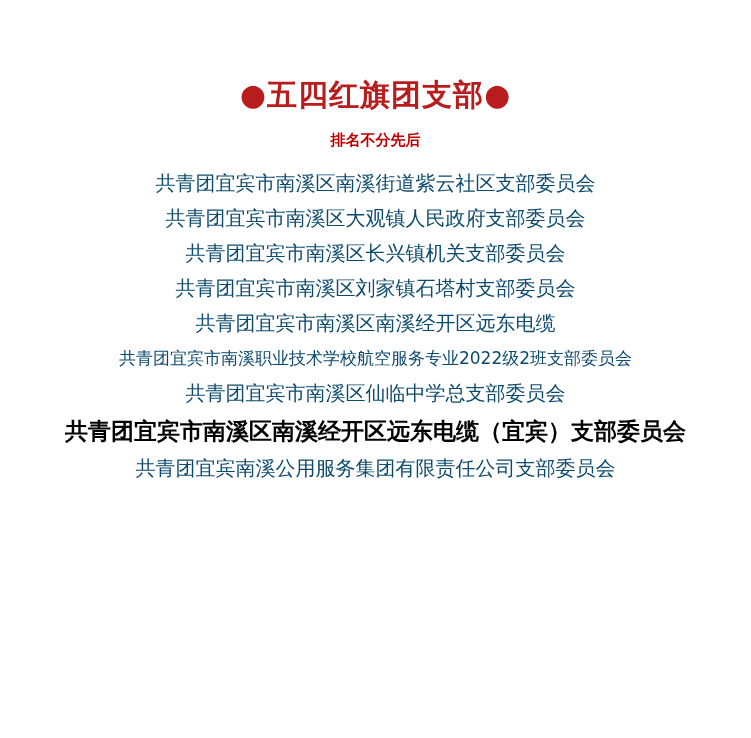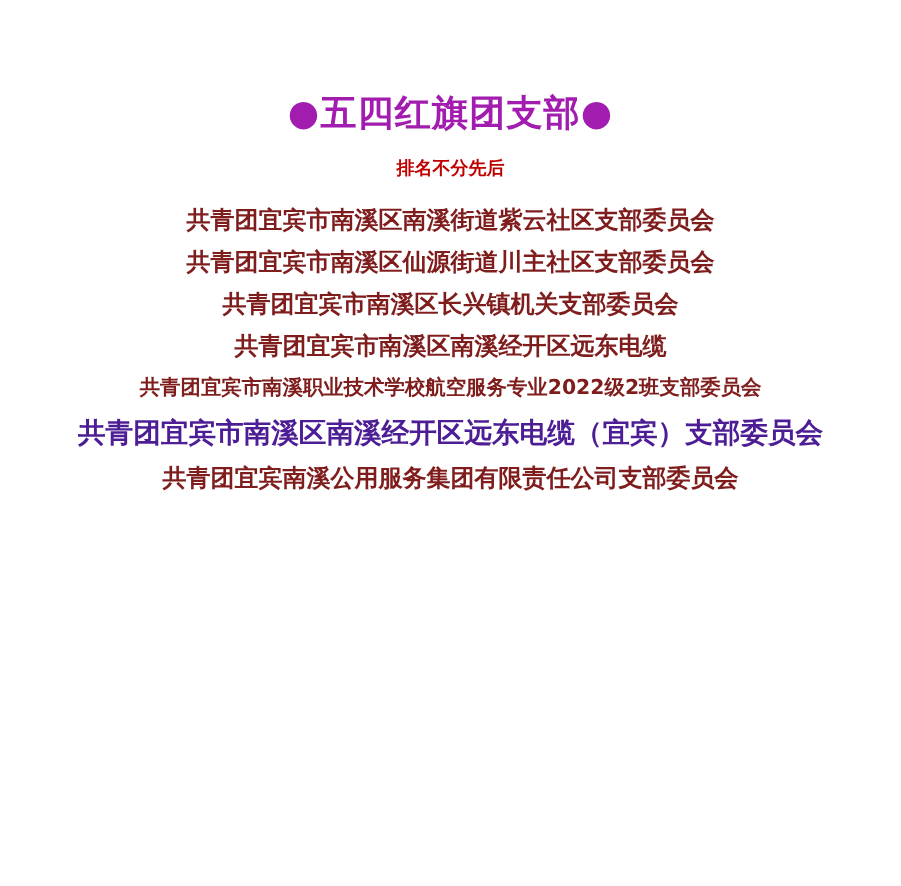--- a/index.html
+++ b/index.html
@@ -15,21 +15,21 @@
   }
   .page {
     position: relative;
     width: 751px;
     height: 738px;
     box-sizing: border-box;
     padding: 0;
   }
   .title {
     text-align: center;
-    color: #a21caf;
+    color: #b91c1c;
     font-weight: bold;
     font-size: 30px;
     letter-spacing: 1px;
     margin-top: 78px;
     line-height: 34px;
     font-family: "DejaVu Sans", "Liberation Sans", sans-serif;
   }
   .subtitle {
     text-align: center;
     color: #c00000;
@@ -37,49 +37,51 @@
     font-size: 15px;
     margin-top: 18px;
     line-height: 20px;
     font-family: "DejaVu Sans", "Liberation Sans", sans-serif;
   }
   .list {
     margin-top: 16px;
   }
   .entry {
     text-align: center;
-    color: #7f1d1d;
+    color: #0c4a6e;
     font-size: 20px;
     line-height: 35px;
-    font-weight: bold;
+    font-weight: normal;
     white-space: nowrap;
     font-family: "DejaVu Sans", "Liberation Sans", sans-serif;
   }
   .entry.highlight {
-    color: #4c1d95;
+    color: #000000;
     font-size: 23px;
     line-height: 40px;
     font-weight: bold;
   }
   .entry.small {
     font-size: 17px;
   }
 </style>
 </head>
 <body>
 
 <div class="page">
 
   <div class="title">●五四红旗团支部●</div>
 
   <div class="subtitle">排名不分先后</div>
 
   <div class="list">
     <div class="entry">共青团宜宾市南溪区南溪街道紫云社区支部委员会</div>
-    <div class="entry">共青团宜宾市南溪区仙源街道川主社区支部委员会</div>
+    <div class="entry">共青团宜宾市南溪区大观镇人民政府支部委员会</div>
     <div class="entry">共青团宜宾市南溪区长兴镇机关支部委员会</div>
+    <div class="entry">共青团宜宾市南溪区刘家镇石塔村支部委员会</div>
     <div class="entry">共青团宜宾市南溪区南溪经开区远东电缆</div>
     <div class="entry small">共青团宜宾市南溪职业技术学校航空服务专业2022级2班支部委员会</div>
+    <div class="entry">共青团宜宾市南溪区仙临中学总支部委员会</div>
     <div class="entry highlight">共青团宜宾市南溪区南溪经开区远东电缆（宜宾）支部委员会</div>
     <div class="entry">共青团宜宾南溪公用服务集团有限责任公司支部委员会</div>
   </div>
 
 </div>
 
 </body></html>

